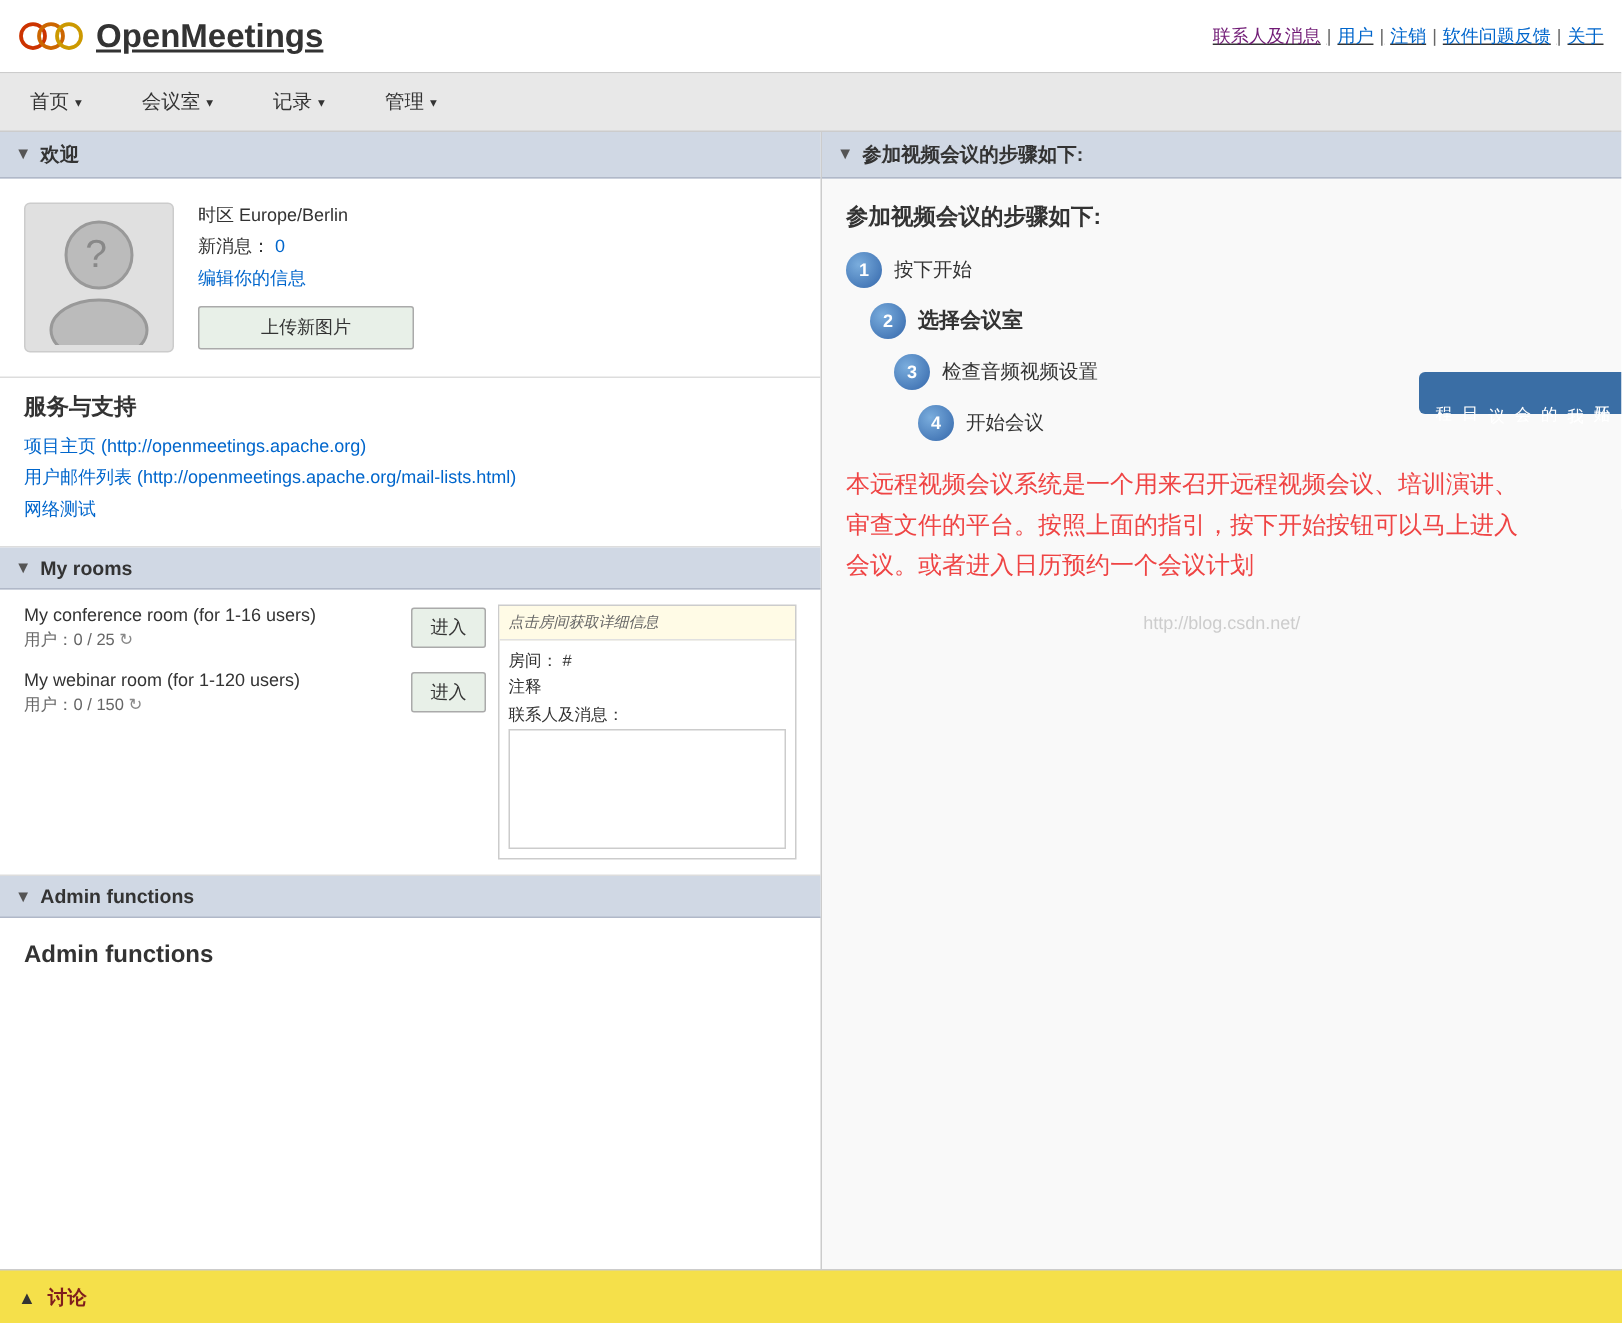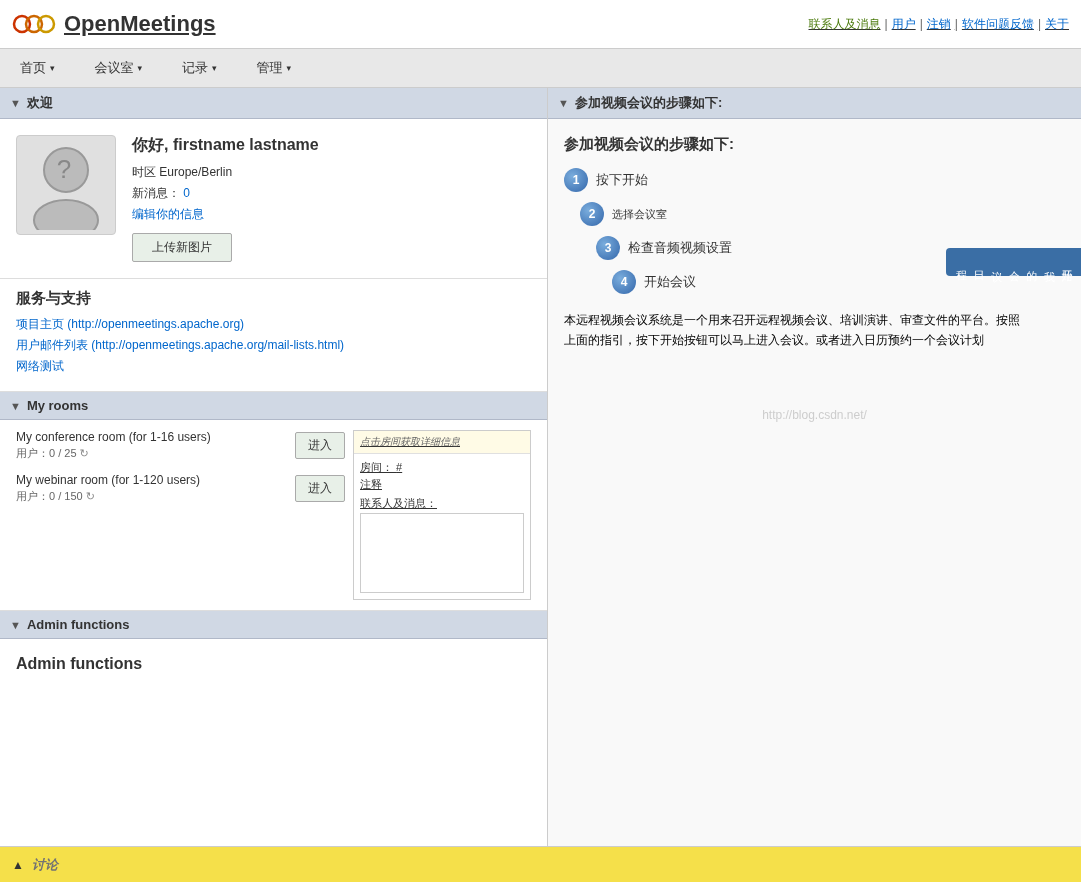--- a/index.html
+++ b/index.html
@@ -11,21 +11,21 @@
 <div style="display:flex; align-items:center; justify-content:space-between; padding:8px 12px; border-bottom:1px solid #ccc; background:#fff;text-decoration:underline;">
   <div style="display:flex; align-items:center; gap:8px;">
     <svg width="44" height="32" viewBox="0 0 44 32">
       <circle cx="10" cy="16" r="8" fill="none" stroke="#cc3300" stroke-width="2.5"></circle>
       <circle cx="22" cy="16" r="8" fill="none" stroke="#cc6600" stroke-width="2.5"></circle>
       <circle cx="34" cy="16" r="8" fill="none" stroke="#cc9900" stroke-width="2.5"></circle>
     </svg>
     <span style="font-size:22px; font-weight:bold; color:#333;">OpenMeetings</span>
   </div>
   <div style="display:flex; gap:4px; font-size:12px; align-items:center;">
-    <a href="#" style="color:#4d7c0f; text-decoration:none;">联系人及消息</a>
+    <a href="#" style="color:#701a75; text-decoration:none;">联系人及消息</a>
     <span style="color:#666;">|</span>
     <a href="#" style="color:#0066cc; text-decoration:none;">用户</a>
     <span style="color:#666;">|</span>
     <a href="#" style="color:#0066cc; text-decoration:none;">注销</a>
     <span style="color:#666;">|</span>
     <a href="#" style="color:#0066cc; text-decoration:none;">软件问题反馈</a>
     <span style="color:#666;">|</span>
     <a href="#" style="color:#0066cc; text-decoration:none;">关于</a>
   </div>
 </div>
@@ -61,33 +61,32 @@
     <div style="padding:16px; display:flex; gap:16px; align-items:flex-start; border-bottom:1px solid #ddd;">
       <div style="width:100px; height:100px; border:1px solid #ccc; border-radius:4px; background:#e0e0e0; display:flex; align-items:center; justify-content:center; overflow:hidden; flex-direction:column;">
 
         <svg width="80" height="90" viewBox="0 0 80 90">
           <circle cx="40" cy="30" r="22" fill="#bbb" stroke="#999" stroke-width="2"></circle>
           <text x="38" y="38" font-size="26" fill="#888" text-anchor="middle">?</text>
           <ellipse cx="40" cy="80" rx="32" ry="20" fill="#bbb" stroke="#999" stroke-width="2"></ellipse>
         </svg>
       </div>
       <div style="flex:1;">
-        <div style="font-size:16px; font-weight:bold; margin-bottom:8px;">你好, firstname lastname</div>
         <div style="font-size:12px; margin-bottom:4px;">
           <span>时区</span>
           <span>Europe/Berlin</span>
         </div>
         <div style="font-size:12px; margin-bottom:4px;">
           <span>新消息：</span>
           <a href="#" style="color:#0066cc; text-decoration:none;">0</a>
         </div>
         <div>
           <a href="#" style="color:#0066cc; text-decoration:none; font-size:12px;">编辑你的信息</a>
         </div>
-        <button style="margin-top:10px; background:#e8f0e8; border:1px solid #aaa; padding:5px 12px; cursor:pointer; font-size:12px; color:#333; border-radius:2px; width:100px;">上传新图片</button>
+        <button style="margin-top:10px; background:#e8f0e8; border:1px solid #aaa; padding:5px 12px; cursor:pointer; font-size:12px; color:#333; border-radius:2px; width:144px;">上传新图片</button>
       </div>
     </div>
 
     <div style="padding:10px 16px 16px; border-bottom:1px solid #ddd;">
       <div style="font-size:15px; font-weight:bold; margin-bottom:8px;">服务与支持</div>
       <a href="#" style="display:block; color:#0066cc; text-decoration:none; font-size:12px; margin-bottom:4px;">项目主页 (http://openmeetings.apache.org)</a>
       <a href="#" style="display:block; color:#0066cc; text-decoration:none; font-size:12px; margin-bottom:4px;">用户邮件列表 (http://openmeetings.apache.org/mail-lists.html)</a>
       <a href="#" style="display:block; color:#0066cc; text-decoration:none; font-size:12px;">网络测试</a>
     </div>
 
@@ -115,21 +114,21 @@
             <div style="font-size:12px; margin-bottom:2px;">My webinar room (for 1-120 users)</div>
             <div style="font-size:11px; color:#666; display:flex; align-items:center; gap:3px;">
               <span>用户：0 / 150</span>
               <span style="cursor:pointer; color:#888;">↻</span>
             </div>
           </div>
           <button style="background:#e8f0e8; border:1px solid #aaa; padding:4px 12px; cursor:pointer; font-size:12px; color:#333; border-radius:2px;">进入</button>
         </div>
       </div>
 
-      <div style="border:1px solid #ccc; background:#fff; margin-left:8px; width:178px; flex-shrink:0; font-size:11px; align-self:flex-start;text-decoration:underline;">
+      <div style="border:1px solid #ccc; background:#fff; margin-left:8px; width:199px; flex-shrink:0; font-size:11px; align-self:flex-start;">
         <div style="background:#fffbe6; padding:4px 6px; color:#666; font-size:10px; font-style:italic; border-bottom:1px solid #e0e0e0;">点击房间获取详细信息</div>
         <div style="padding:6px;">
           <div style="margin-bottom:2px;">
             <span>房间：</span>
             <span>#</span>
           </div>
           <div style="margin-bottom:2px;">注释</div>
           <div style="margin-top:4px; margin-bottom:2px;">联系人及消息：</div>
           <div style="border:1px solid #ccc; height:80px; overflow-y:auto; background:#fff;"></div>
         </div>
@@ -161,45 +160,45 @@
         <div style="width:24px; height:24px; border-radius:50%; background:radial-gradient(circle at 35% 35%, #7aaddd, #3366aa); display:flex; align-items:center; justify-content:center; font-size:12px; font-weight:bold; color:#fff; flex-shrink:0;">
           <span>1</span>
         </div>
         <span style="margin-left:8px; font-size:13px;">按下开始</span>
       </div>
 
       <div style="display:flex; align-items:center; margin-bottom:10px; padding-left:16px;">
         <div style="width:24px; height:24px; border-radius:50%; background:radial-gradient(circle at 35% 35%, #7aaddd, #3366aa); display:flex; align-items:center; justify-content:center; font-size:12px; font-weight:bold; color:#fff; flex-shrink:0;">
           <span>2</span>
         </div>
-        <span style="margin-left:8px; font-size:11px;">选择会议室</span>
+        <span style="margin-left:8px; font-size:14px;font-weight:bold;">选择会议室</span>
       </div>
 
       <div style="display:flex; align-items:center; margin-bottom:10px; padding-left:32px;">
         <div style="width:24px; height:24px; border-radius:50%; background:radial-gradient(circle at 35% 35%, #7aaddd, #3366aa); display:flex; align-items:center; justify-content:center; font-size:12px; font-weight:bold; color:#fff; flex-shrink:0;">
           <span>3</span>
         </div>
         <span style="margin-left:8px; font-size:13px;">检查音频视频设置</span>
       </div>
 
       <div style="display:flex; align-items:center; margin-bottom:10px; padding-left:48px;">
         <div style="width:24px; height:24px; border-radius:50%; background:radial-gradient(circle at 35% 35%, #7aaddd, #3366aa); display:flex; align-items:center; justify-content:center; font-size:12px; font-weight:bold; color:#fff; flex-shrink:0;">
           <span>4</span>
         </div>
         <span style="margin-left:8px; font-size:13px;">开始会议</span>
       </div>
 
-      <div style="font-size:12px; color:#000000; line-height:1.7; margin-top:16px;">本远程视频会议系统是一个用来召开远程视频会议、培训演讲、审查文件的平台。按照上面的指引，按下开始按钮可以马上进入会议。或者进入日历预约一个会议计划</div>
+      <div style="font-size:16px; color:#ef4444; line-height:1.7; margin-top:16px;">本远程视频会议系统是一个用来召开远程视频会议、培训演讲、审查文件的平台。按照上面的指引，按下开始按钮可以马上进入会议。或者进入日历预约一个会议计划</div>
     </div>
 
     <div style="position:absolute; top:320px; left:50%; transform:translateX(-50%); color:rgba(150,150,150,0.45); font-size:12px; white-space:nowrap; pointer-events:none;">http://blog.csdn.net/</div>
 
     <div style="position:absolute; right:0; top:160px; background:#3a6ea5; color:#fff; writing-mode:vertical-rl; text-orientation:mixed; padding:14px 6px; font-size:11px; cursor:pointer; border-radius:4px 0 0 4px; line-height:1.6; text-align:center;">
       开始<br>我<br>的<br>会<br>议<br>日<br>程
     </div>
 
   </div>
 </div>
 
 <div style="background:#f5e04a; border-top:1px solid #ccc; display:flex; align-items:center; padding:6px 12px; gap:8px; position:fixed; bottom:0; left:0; width:1081px; height:36px;">
   <span style="cursor:pointer; color:#333; font-size:12px; font-weight:bold;">▲</span>
-  <span style="font-size:13px; font-weight:bold; color:#737373;font-style:italic;">讨论</span>
+  <span style="font-size:13px; font-weight:bold; color:#7f1d1d;">讨论</span>
 </div>
 
 </body></html>

